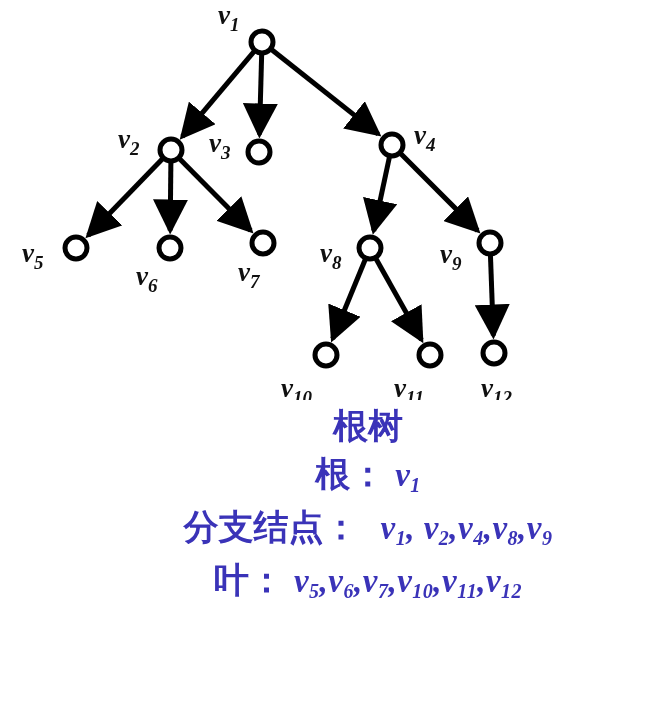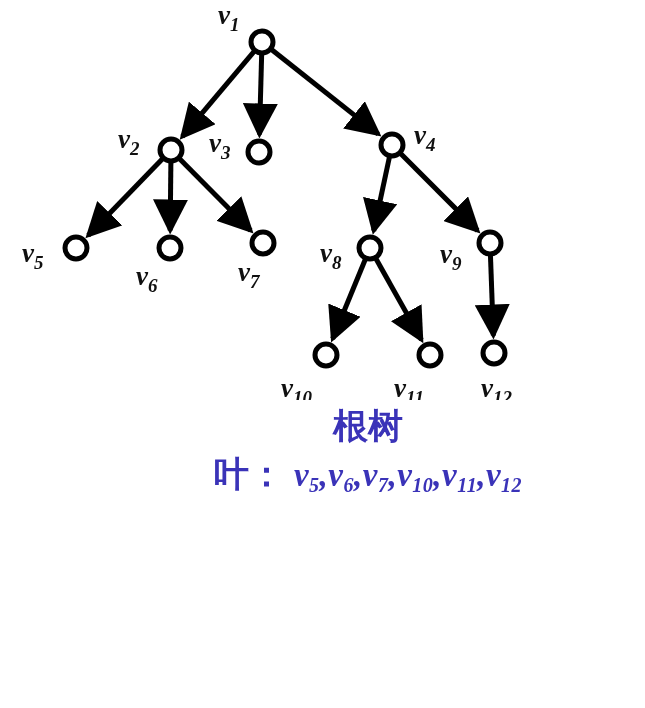--- a/index.html
+++ b/index.html
@@ -130,17 +130,23 @@
         <text x="394" y="397" class="node-label">v<tspan class="sub" dy="7">11</tspan></text>
         <text x="481" y="397" class="node-label">v<tspan class="sub" dy="7">12</tspan></text>
       </g>
   </svg>
 
   <div id="text-block">
     <div class="txt-line">
       <span>根树</span>
     </div>
     <div class="txt-line">
+      <span>根：</span><span class="gap-sm"></span><span class="vlist">v<sub>1</sub></span>
+    </div>
+    <div class="txt-line">
+      <span>分支结点：</span><span class="gap-md"></span><span class="vlist">v<sub>1</sub>, v<sub>2</sub>,v<sub>4</sub>,v<sub>8</sub>,v<sub>9</sub></span>
+    </div>
+    <div class="txt-line">
       <span>叶：</span><span class="gap-sm"></span><span class="vlist">v<sub>5</sub>,v<sub>6</sub>,v<sub>7</sub>,v<sub>10</sub>,v<sub>11</sub>,v<sub>12</sub></span>
     </div>
   </div>
 
 </div>
 
 </body></html>

